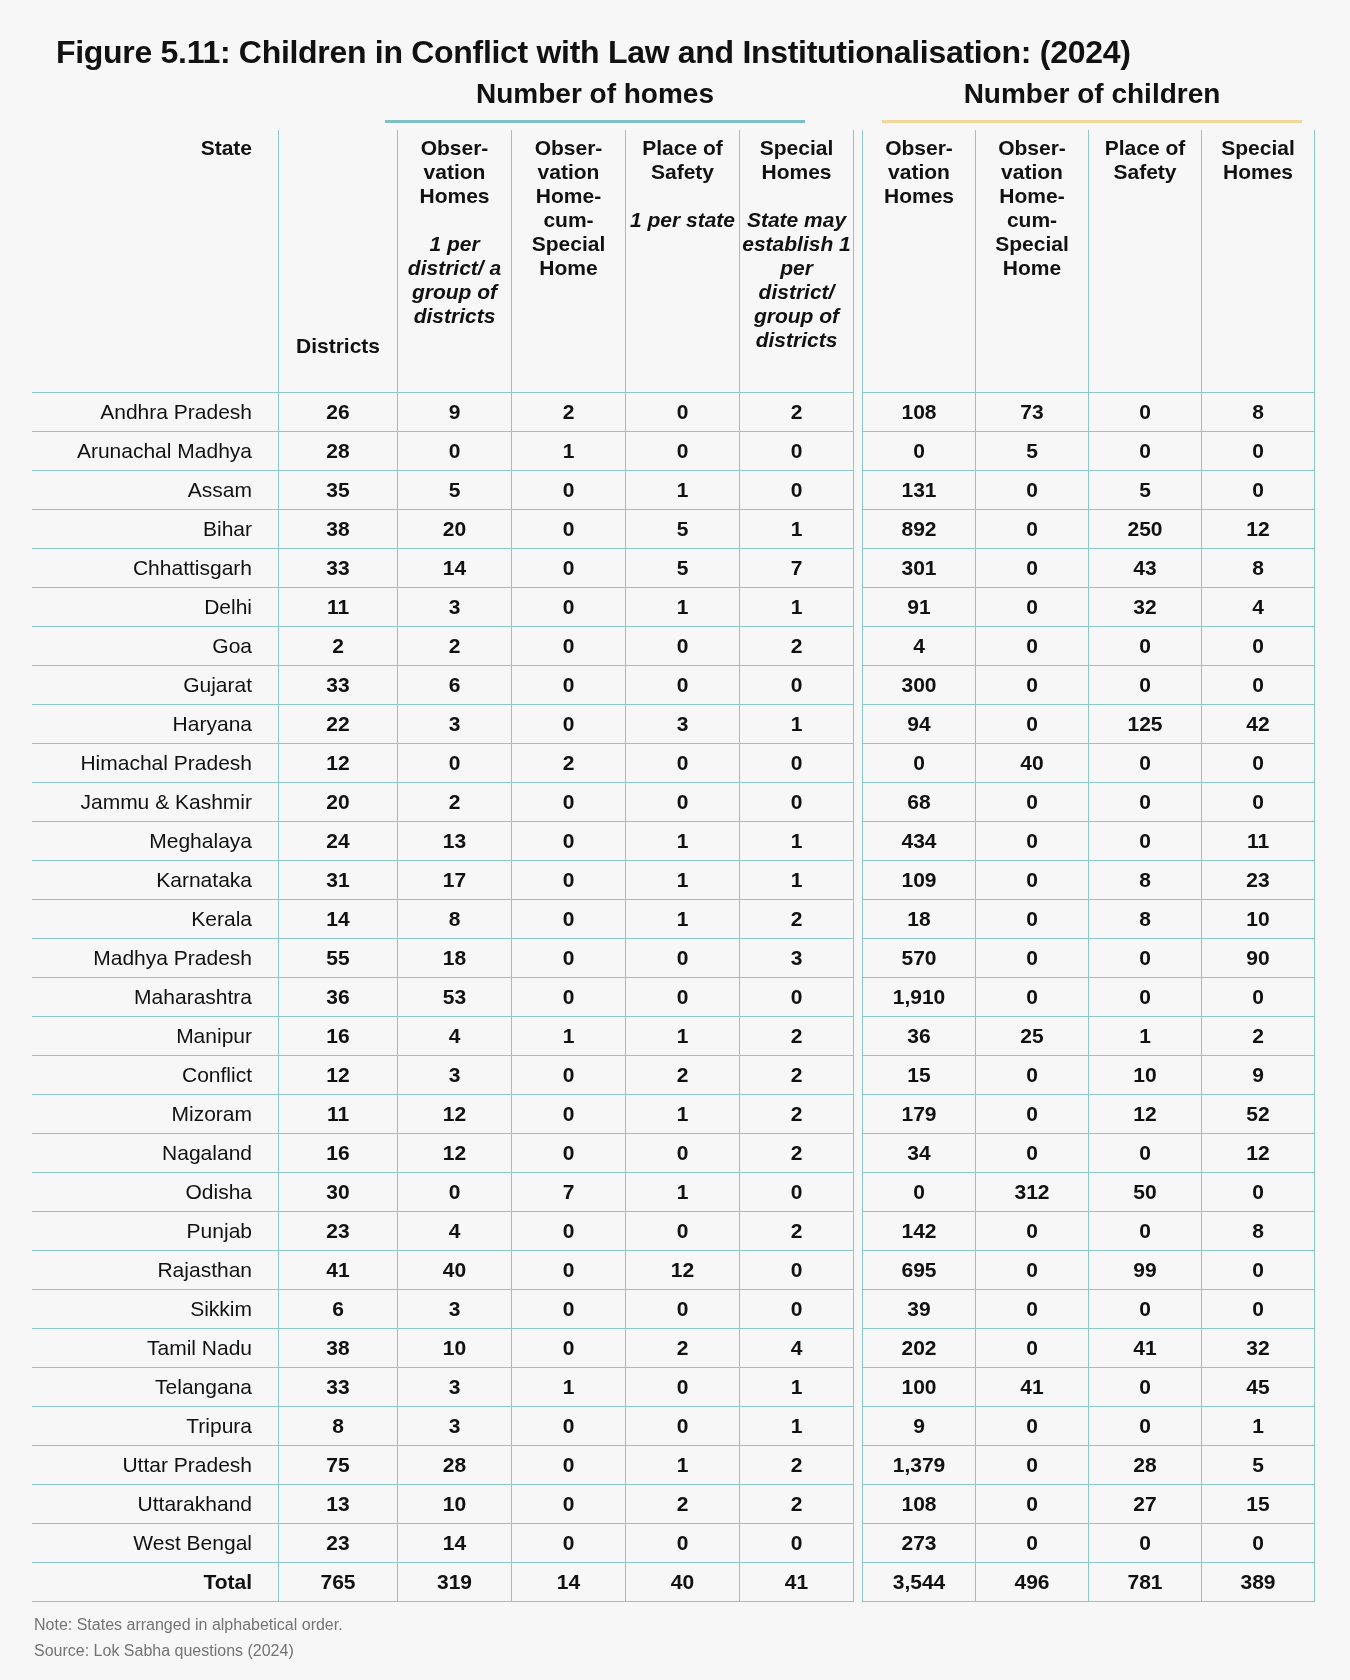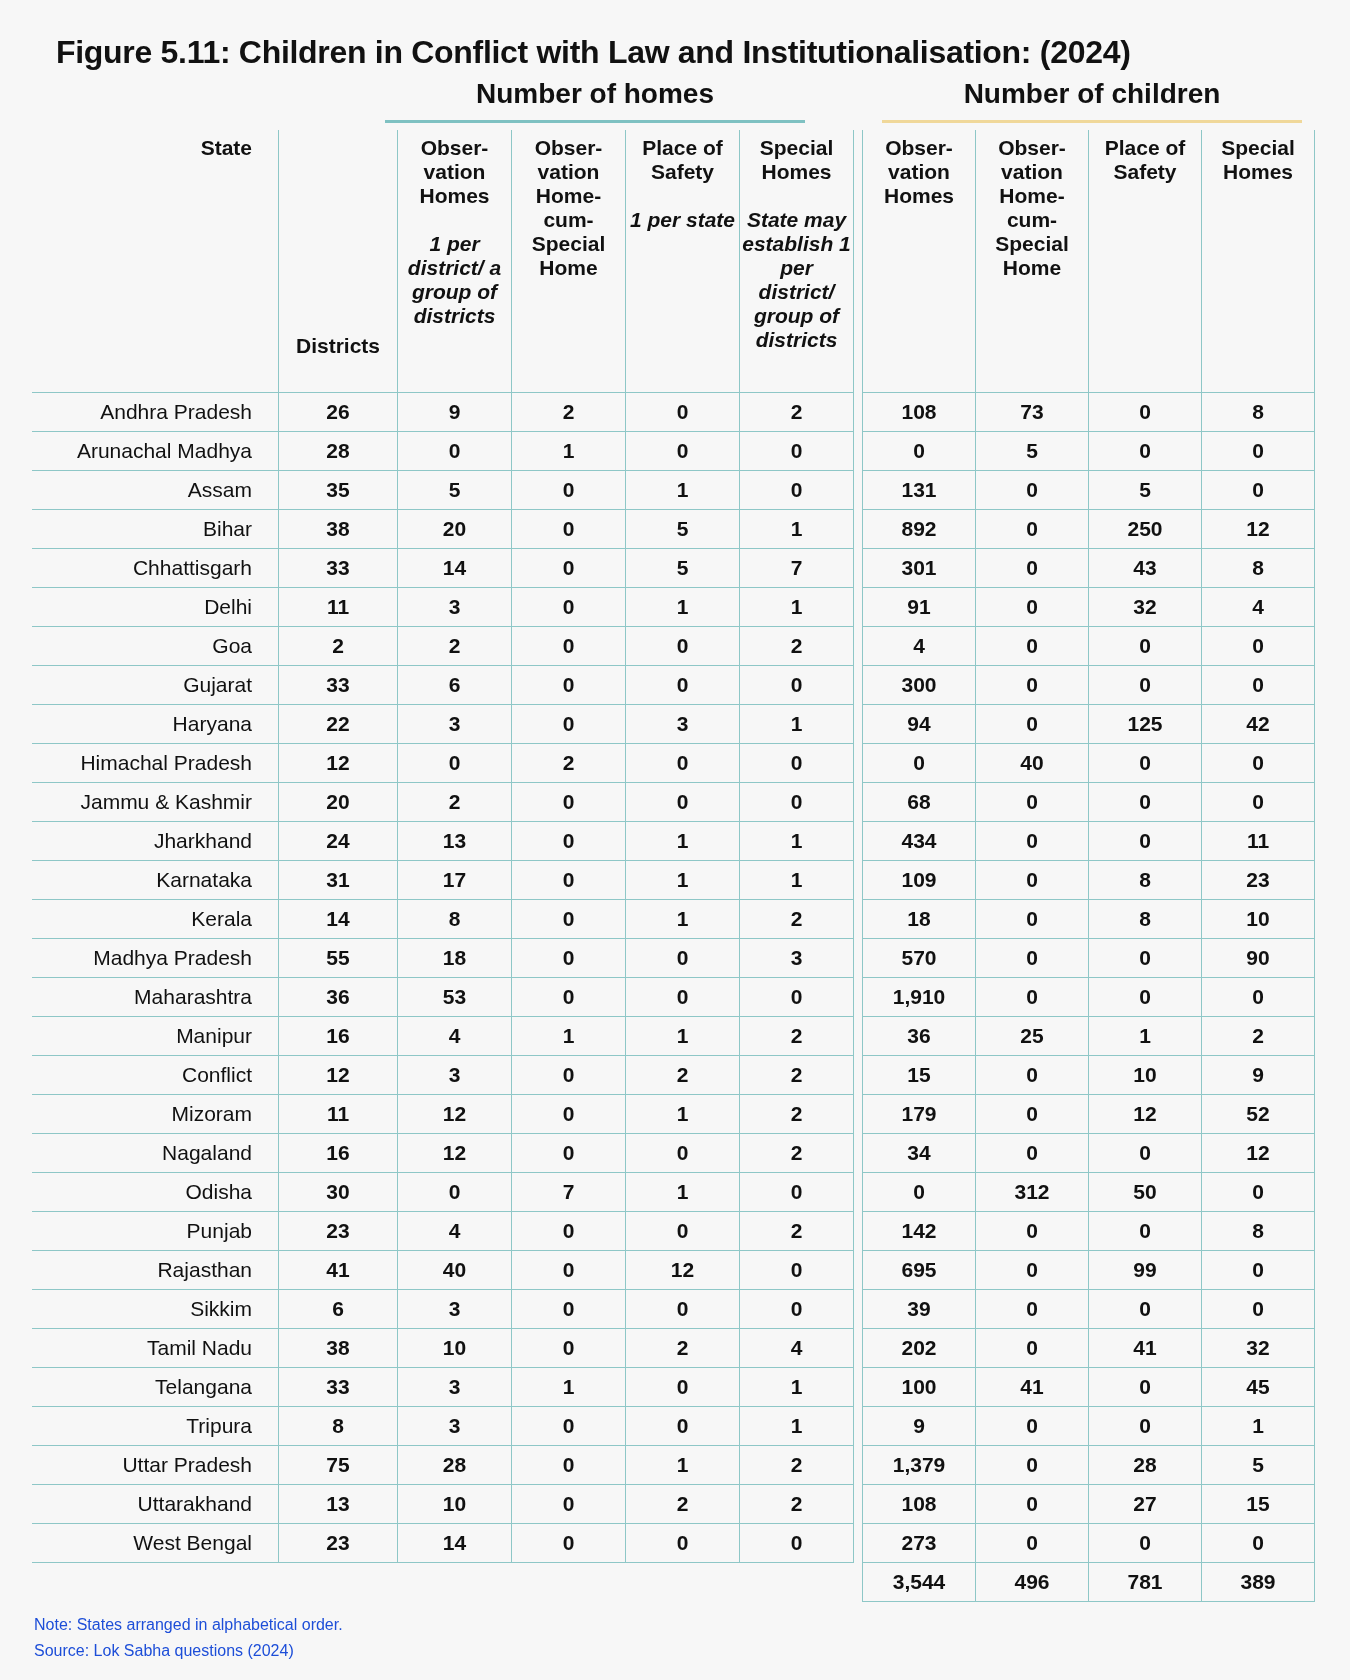--- a/index.html
+++ b/index.html
@@ -56,21 +56,21 @@
     #tbl-left tr.head { height: 262px; }
     
     #tbl-right { left: 862px; }
     #tbl-right th { border-top: none; }
     #tbl-right .r1, #tbl-right .r2, #tbl-right .r3, #tbl-right .r4 { width: 112px; }
     #tbl-right tr.head { height: 262px; }
 
     .sub { display: block; margin-top: 24px; font-style: italic; }
     .notes {
       position: absolute; left: 34px; top: 1612px;
-      font-size: 16px; line-height: 26px; color: #1d4ed8;
+      font-size: 16px; line-height: 26px; color: #737373;
     }
   </style>
 </head>
 <body>
 
 <h1 class="title">Figure 5.11: Children in Conflict with Law and Institutionalisation: (2024)</h1>
 
 <div class="group-head" id="gh-homes">
   <span>Number of homes</span>
   <div class="line"></div>
@@ -185,21 +185,21 @@
       </tr>
       <tr class="body-row">
         <td class="state">Jammu &amp; Kashmir</td>
         <td>20</td>
         <td>2</td>
         <td>0</td>
         <td>0</td>
         <td>0</td>
       </tr>
       <tr class="body-row">
-        <td class="state">Jharkhand</td>
+        <td class="state">Meghalaya</td>
         <td>24</td>
         <td>13</td>
         <td>0</td>
         <td>1</td>
         <td>1</td>
       </tr>
       <tr class="body-row">
         <td class="state">Karnataka</td>
         <td>31</td>
         <td>17</td>
@@ -335,20 +335,28 @@
         <td>2</td>
         <td>2</td>
       </tr>
       <tr class="body-row">
         <td class="state">West Bengal</td>
         <td>23</td>
         <td>14</td>
         <td>0</td>
         <td>0</td>
         <td>0</td>
+      </tr>
+      <tr class="body-row">
+        <td class="state total">Total</td>
+        <td>765</td>
+        <td>319</td>
+        <td>14</td>
+        <td>40</td>
+        <td>41</td>
       </tr>
     </tbody>
 </table>
 
 <table class="t" id="tbl-right">
   <thead>
     <tr class="head">
       <th class="r1">Obser-vation Homes</th>
       <th class="r2">Obser-vation Home-cum-Special Home</th>
       <th class="r3">Place of Safety</th>

